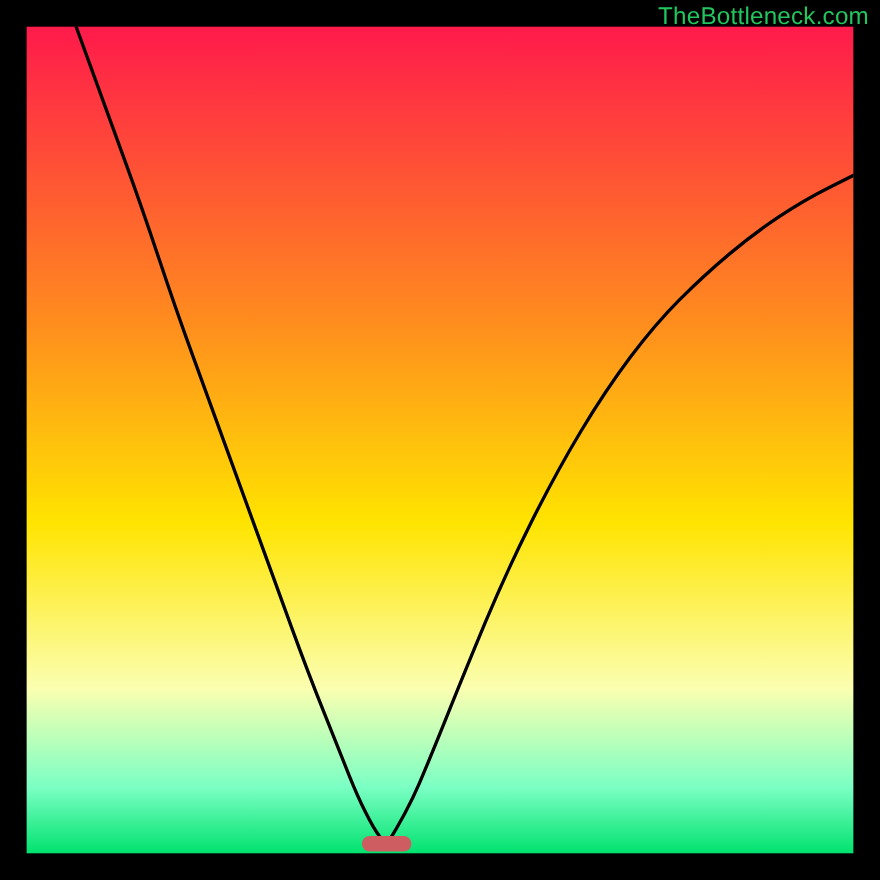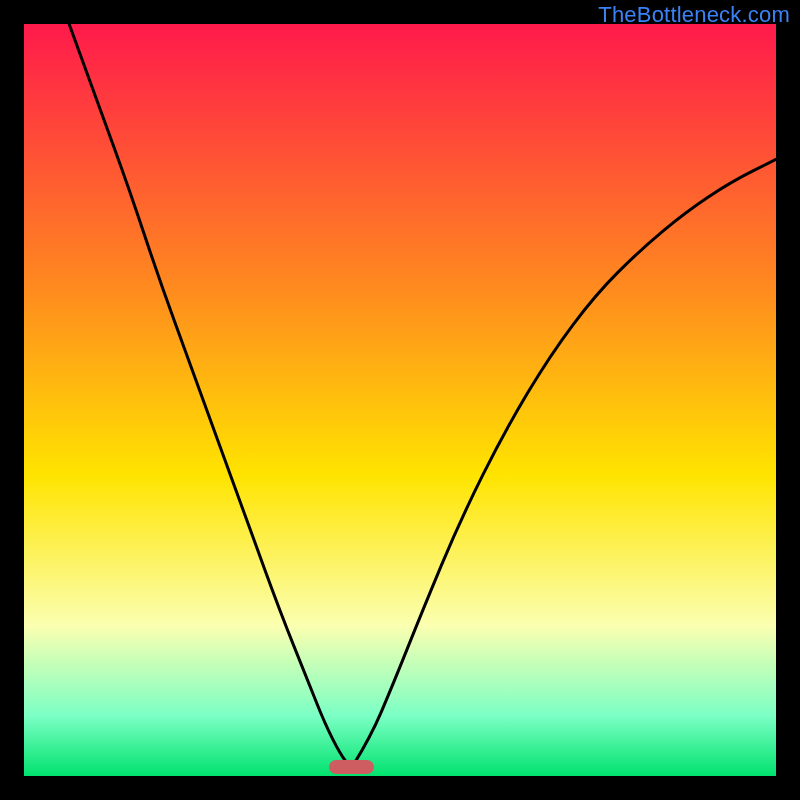--- a/index.html
+++ b/index.html
@@ -23,21 +23,21 @@
     position: absolute;
     left: 0;
     top: 0;
     width: 752px;
     height: 752px;
   }
   .watermark {
     position: absolute;
     top: 2px;
     right: 10px;
-    color: #3b82f6;
+    color: #22c55e;
     font-size: 22px;
     font-weight: 500;
     letter-spacing: 0.2px;
     font-family: Arial, Helvetica, sans-serif;
   }
   .marker {
     position: absolute;
     background: #cd5d60;
     border-radius: 8px;
   }

